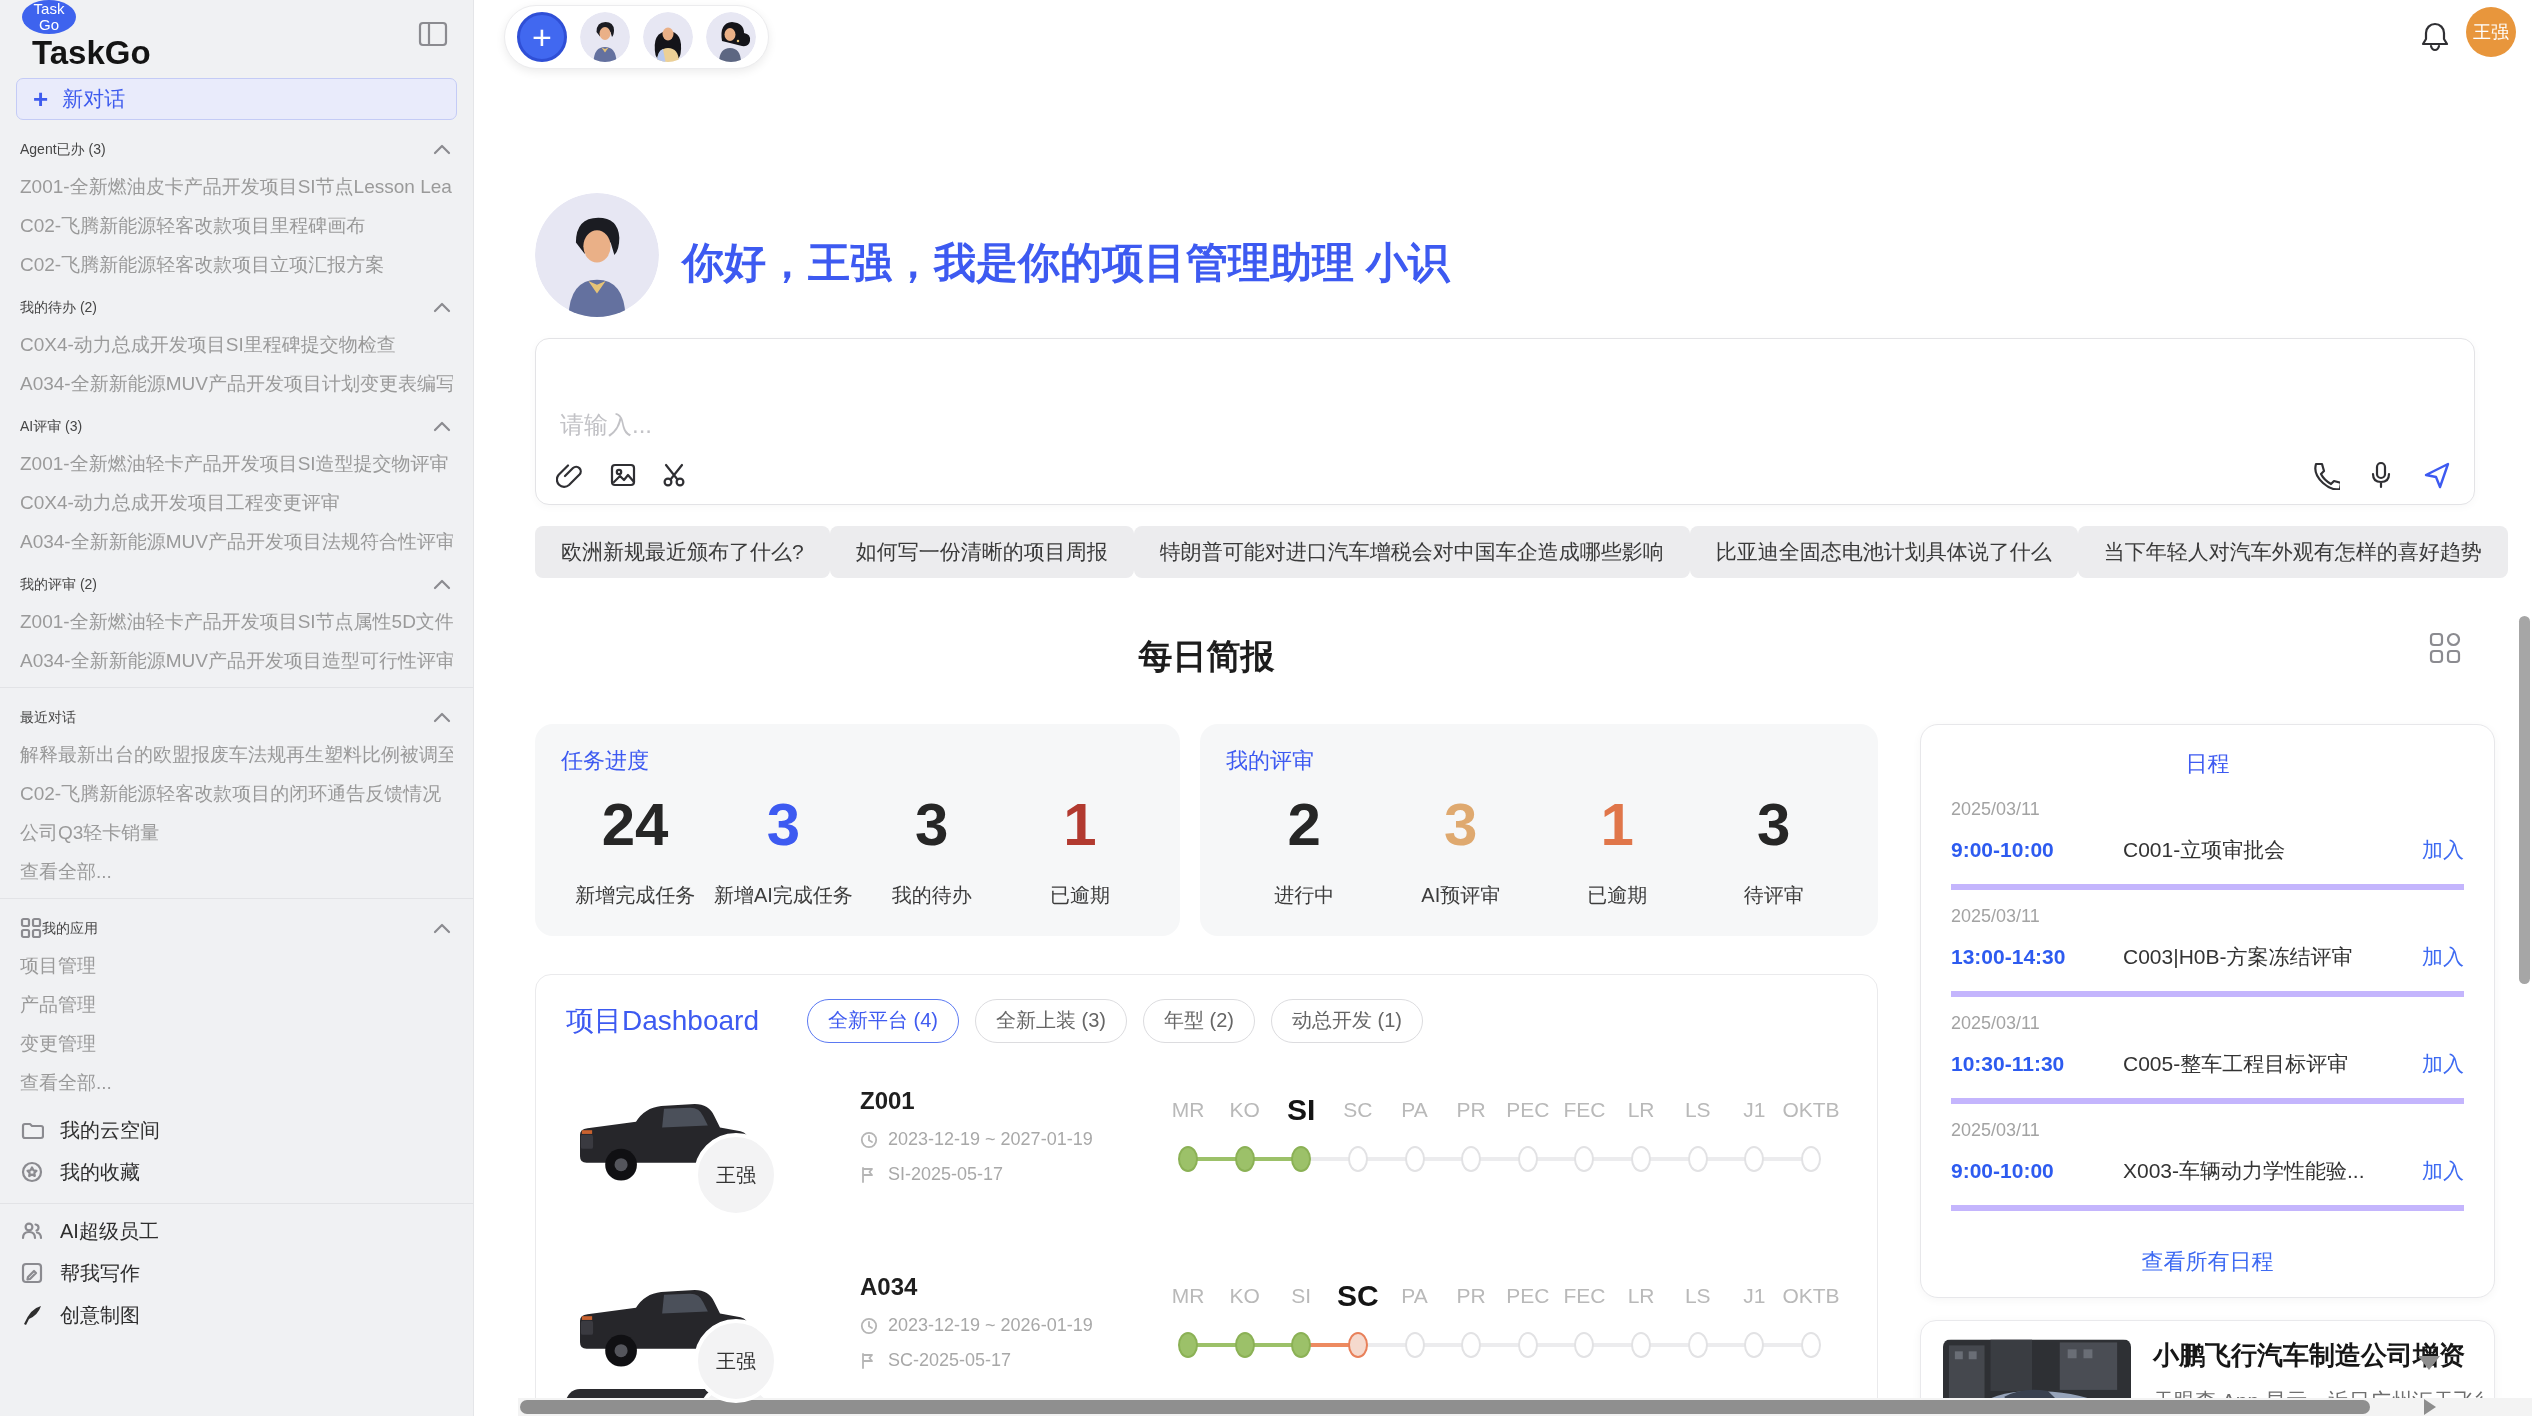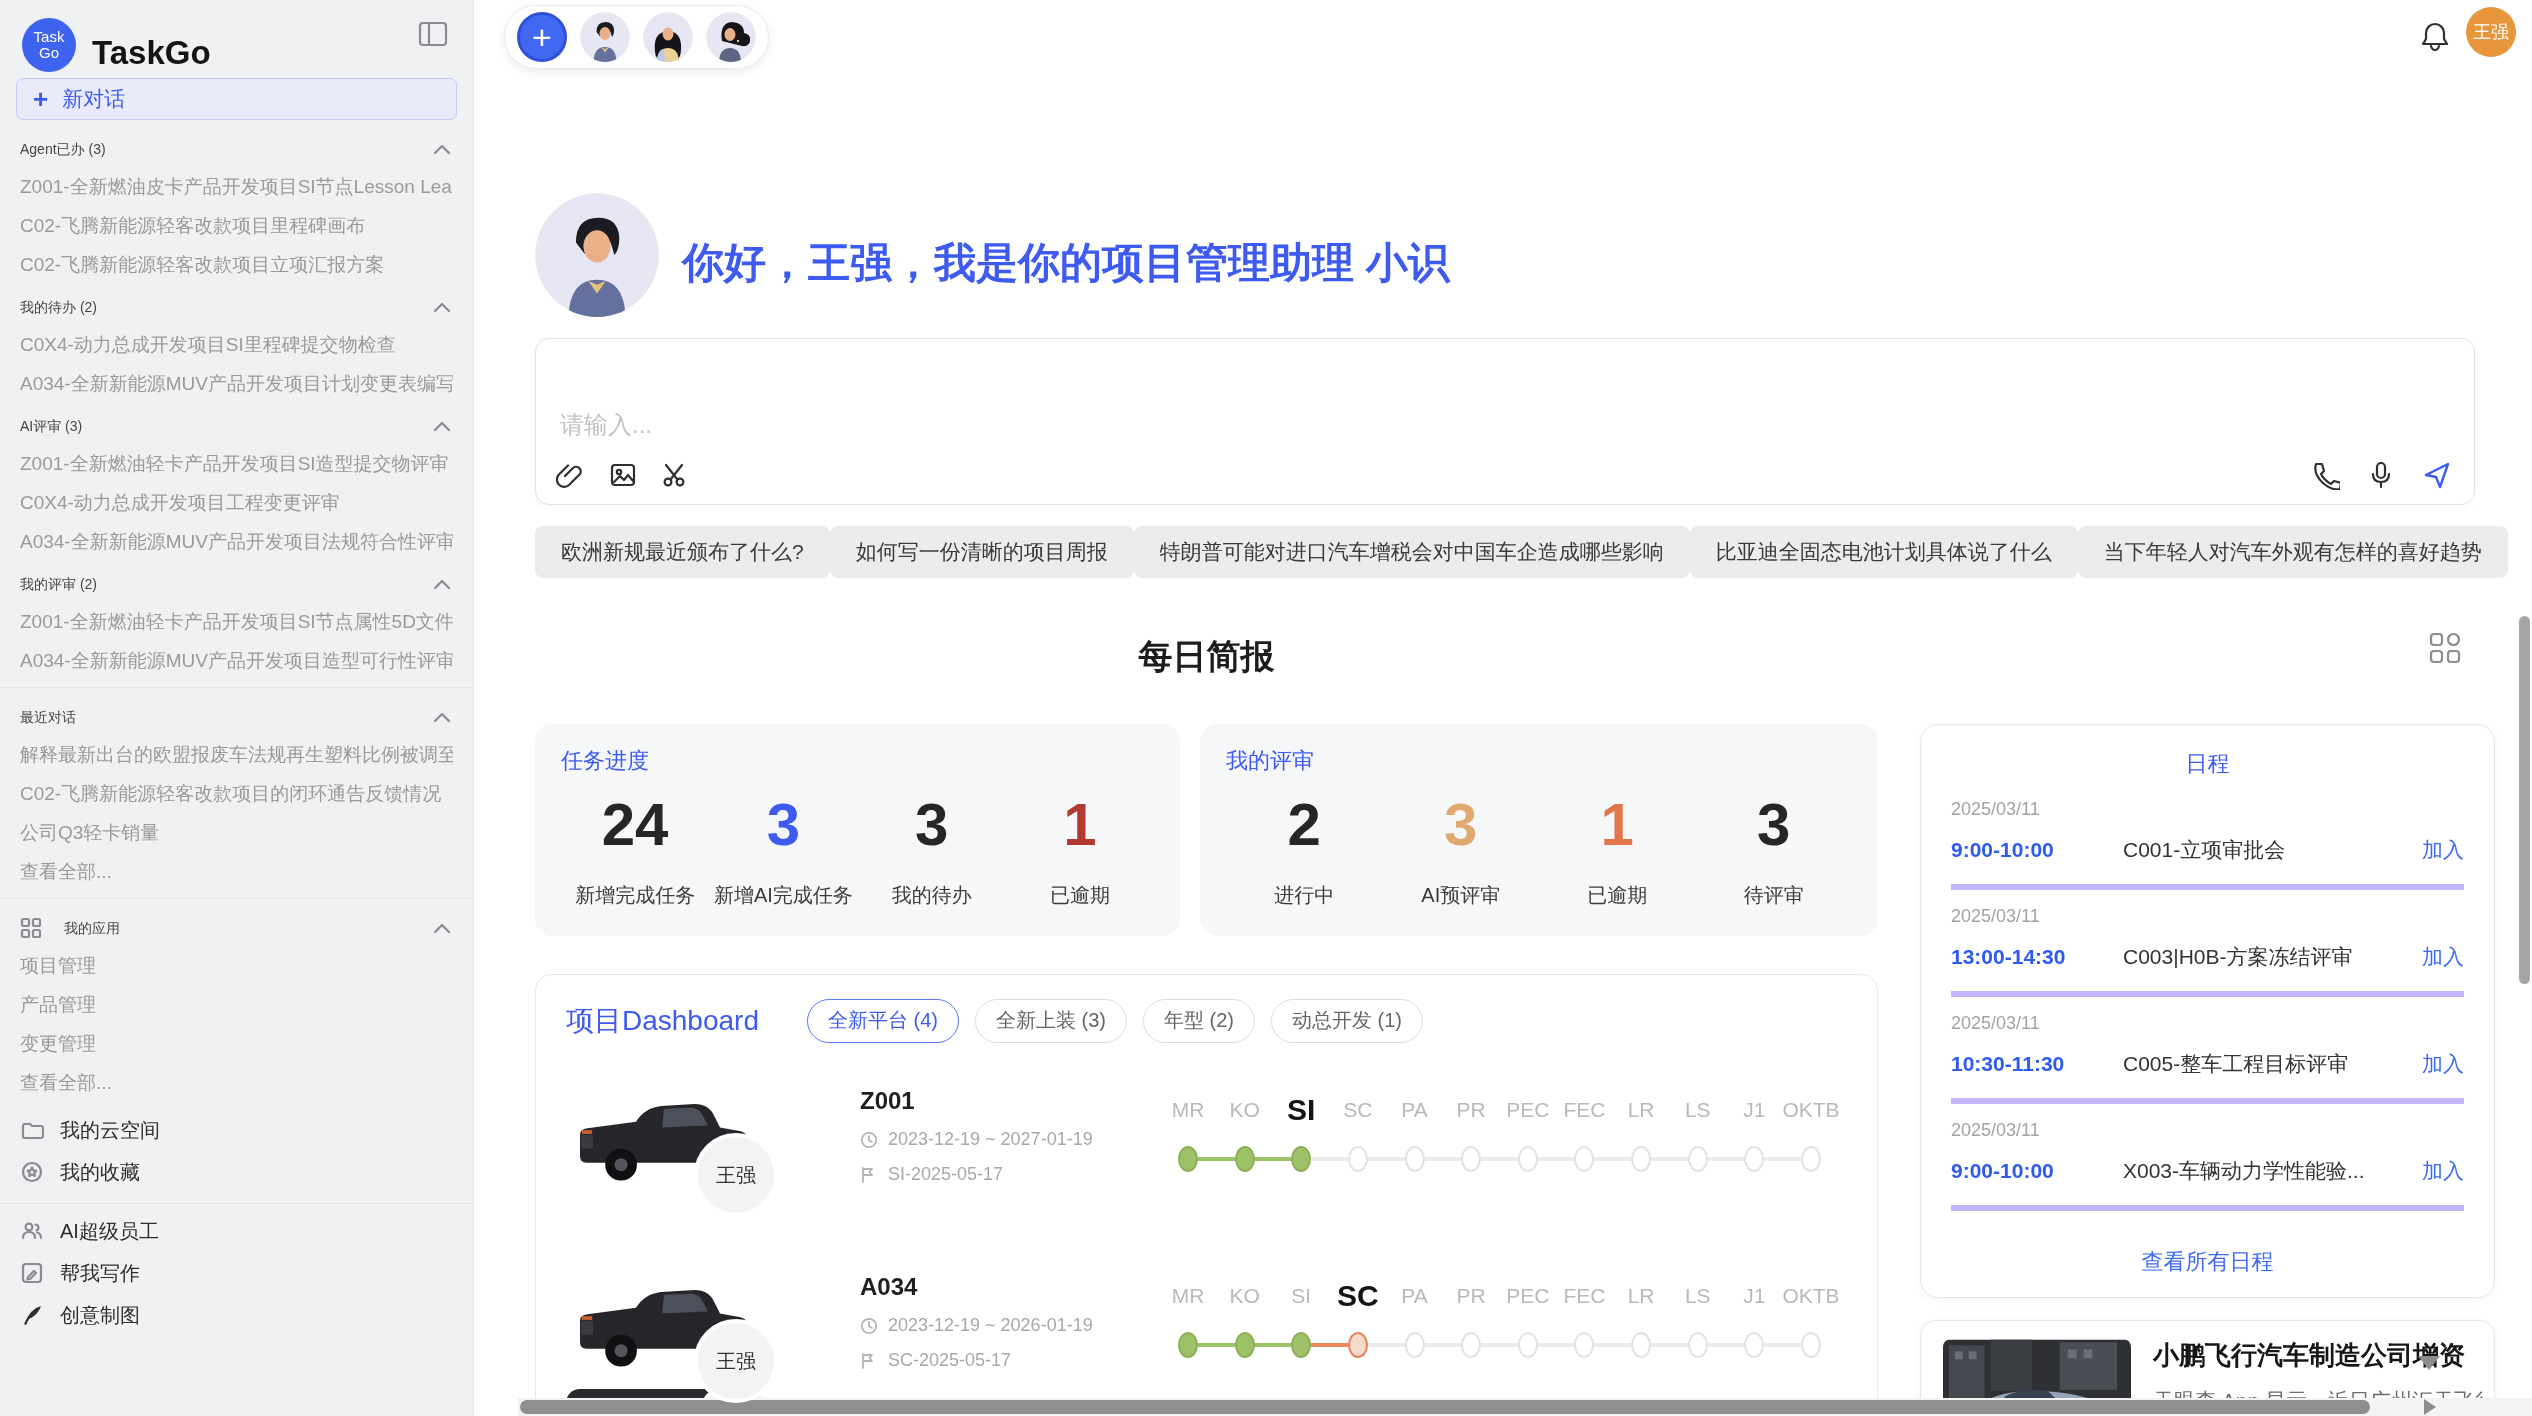--- a/index.html
+++ b/index.html
@@ -3,21 +3,21 @@
 <meta charset="utf-8">
 <style>
   * { box-sizing: border-box; margin: 0; padding: 0; }
   html,body { width:2532px; height:1416px; overflow:hidden; background:#fff;
     font-family:"Liberation Sans","DejaVu Sans",sans-serif; }
   .screen { position:relative; width:2532px; height:1416px; }
 
   
   .sidebar { position:absolute; left:0; top:0; width:474px; height:1416px;
     background:#f0f1f3; border-right:1px solid #e4e5e8; padding:0 16px; overflow:hidden; }
-  .sb-header { display:flex; align-items:flex-end; height:72px; position:relative; }
+  .sb-header { display:flex; align-items:flex-start; height:72px; position:relative;flex-direction:column; }
   .logo { width:54px; height:54px; border-radius:50%; background:#3e63ee; color:#fff;
     display:flex; flex-direction:column; align-items:center; justify-content:center;
     font-size:15px; line-height:16px; margin-left:6px; }
   .sb-title { font-size:33px; font-weight:bold; color:#141414; margin-left:16px; }
   .panel-toggle { position:absolute; right:8px; top:20px; width:32px; height:28px; cursor:pointer; }
   .new-chat { display:flex; align-items:center; height:42px; border-radius:7px;
     background:#e9ebfb; border:1px solid #c4cbf6; color:#3e5bee; font-size:21px;
     padding:0 16px; margin-top:6px; }
   .new-chat .plus { font-size:26px; margin-right:14px; font-weight:bold; }
   .sb-section-title { display:flex; align-items:center; justify-content:space-between;
@@ -270,21 +270,21 @@
         </span>
     </div>
     <div class="sb-item">解释最新出台的欧盟报废车法规再生塑料比例被调至15%...</div>
     <div class="sb-item">C02-飞腾新能源轻客改款项目的闭环通告反馈情况</div>
     <div class="sb-item">公司Q3轻卡销量</div>
     <div class="sb-item">查看全部...</div>
 
     <div class="sb-divider"></div>
 
     <div class="sb-section-title">
-      <span style="display:flex;align-items:center;gap:22px">
+      <span style="display:flex;align-items:center;gap:0">
         <span class="ic" style="width:22px;height:22px">
             <svg width="22" height="22" viewBox="0 0 22 22">
               <rect x="2" y="2" width="7" height="7" rx="1.5" class="st"></rect>
               <rect x="13" y="2" width="7" height="7" rx="1.5" class="st"></rect>
               <rect x="2" y="13" width="7" height="7" rx="1.5" class="st"></rect>
               <rect x="13" y="13" width="7" height="7" rx="1.5" class="st"></rect>
             </svg>
           </span>
         <span>我的应用</span>
       </span>

